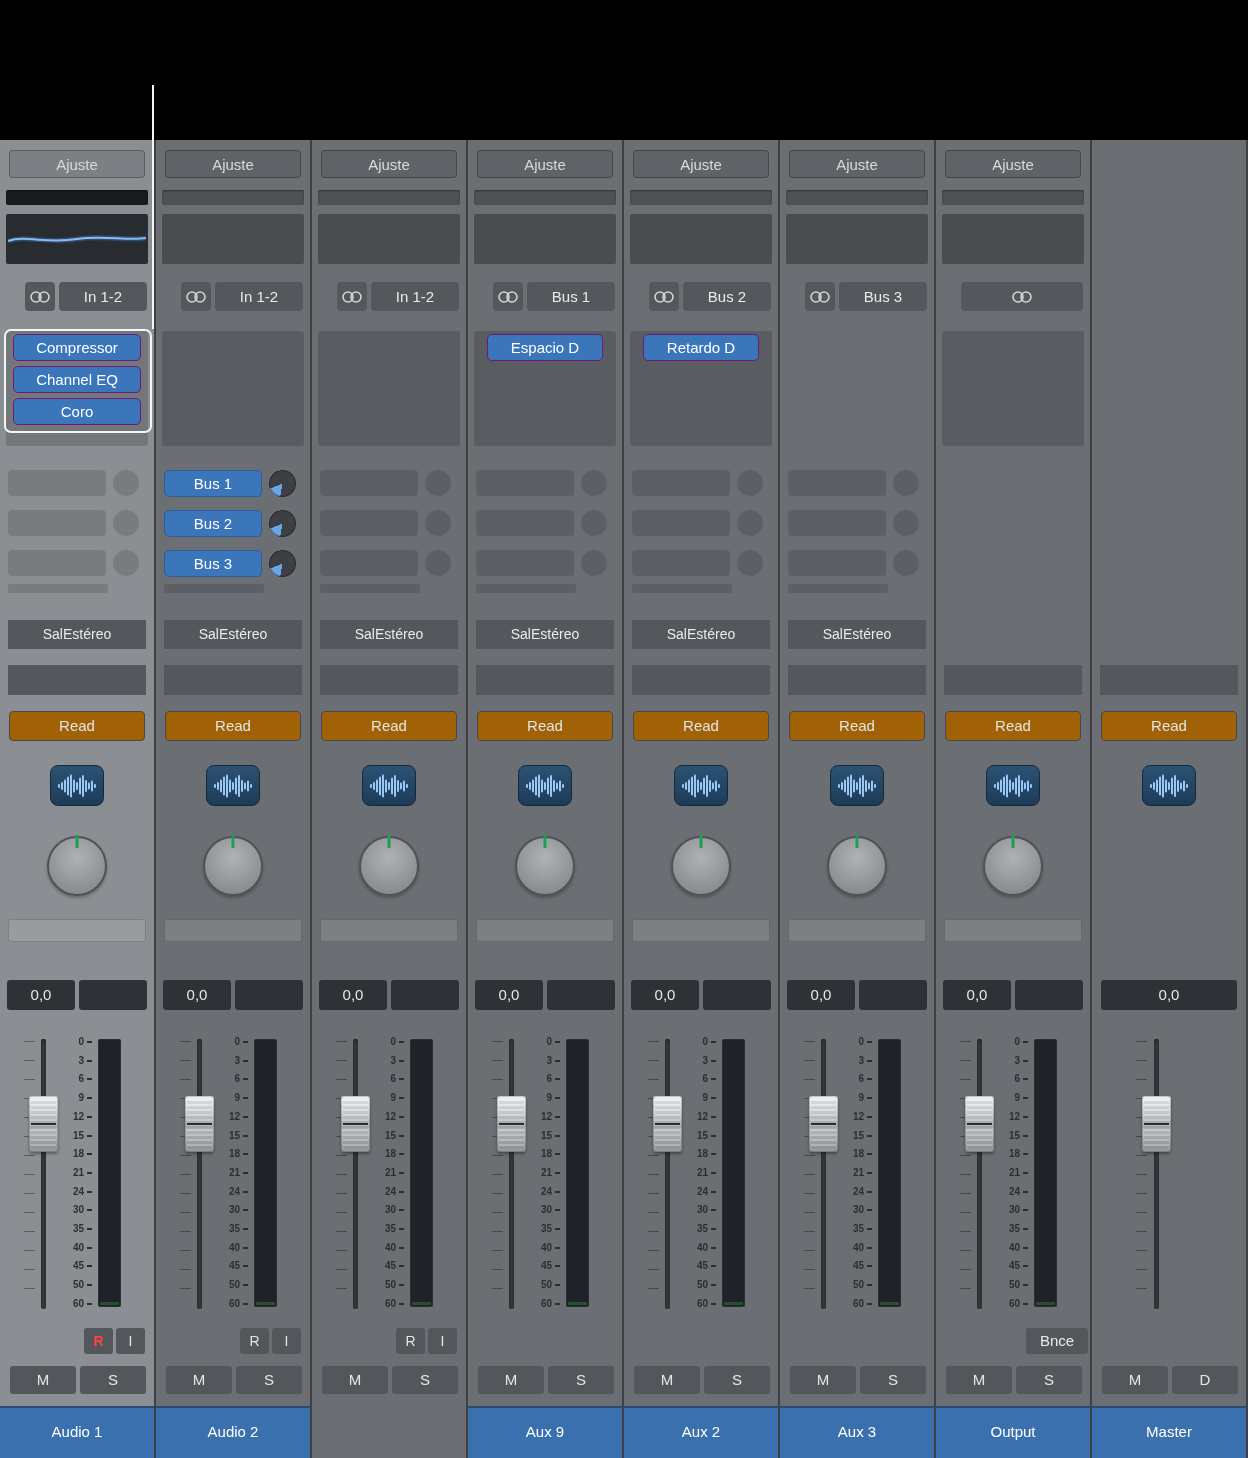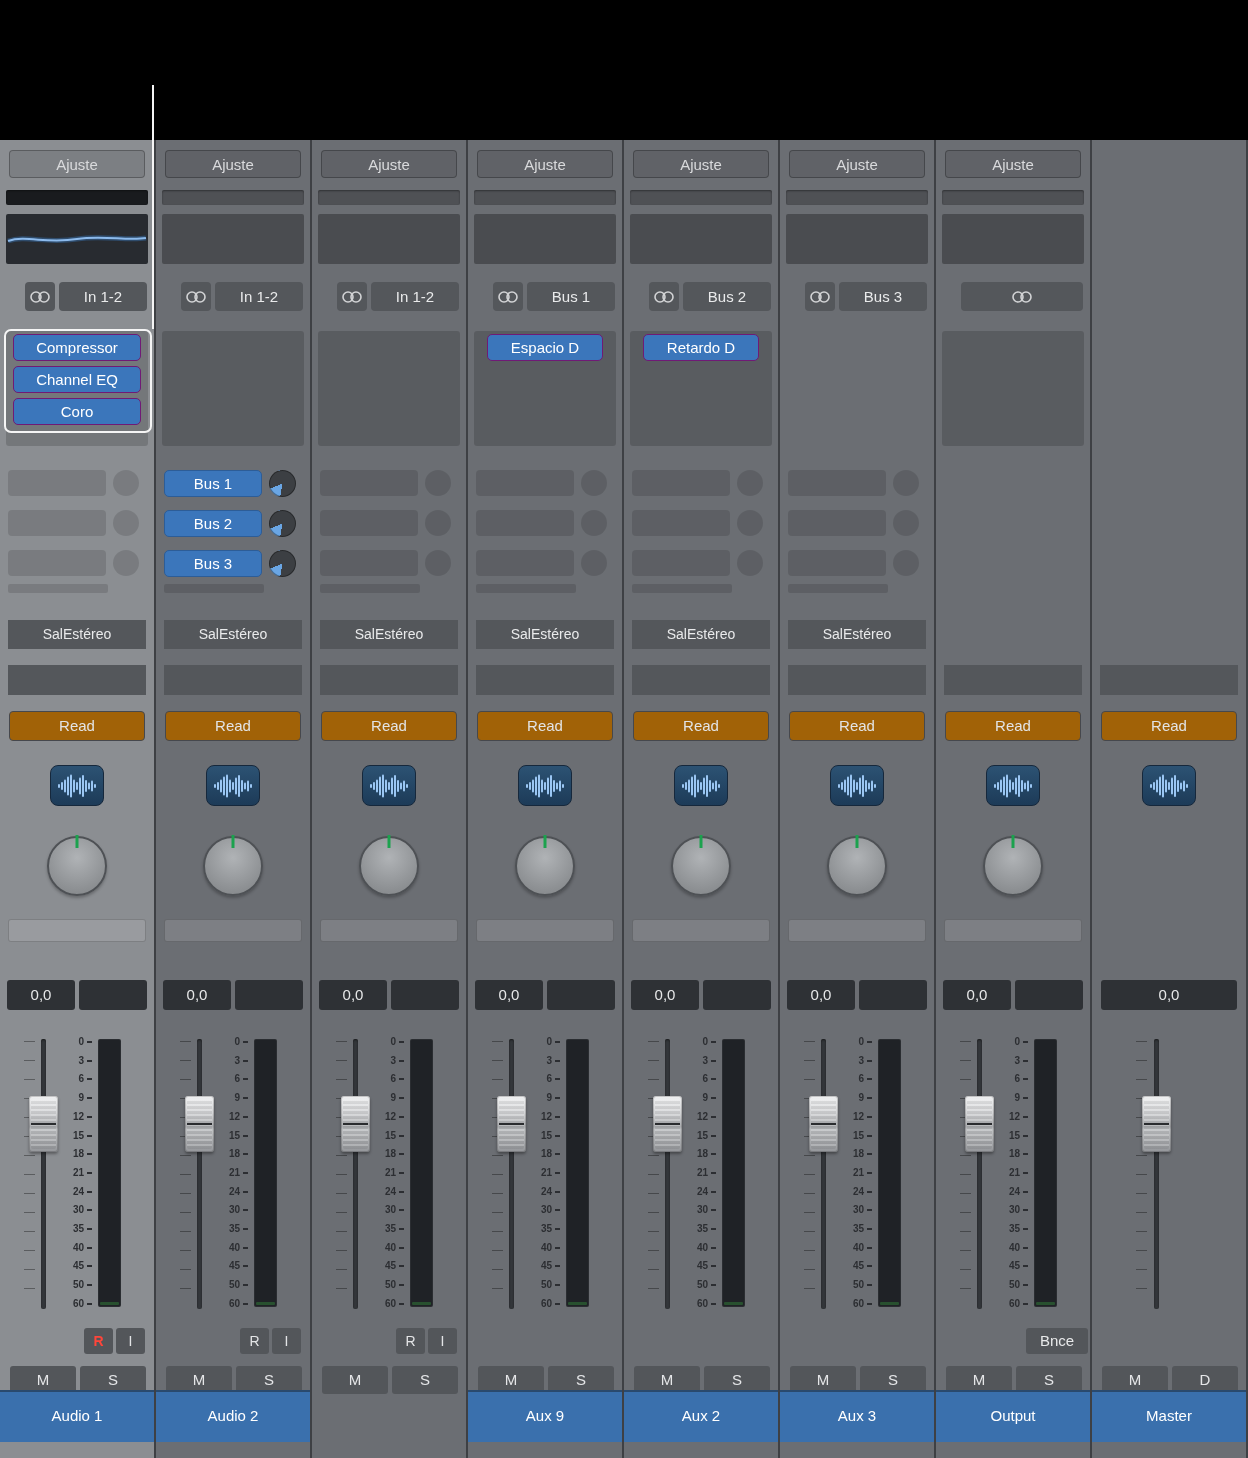--- a/index.html
+++ b/index.html
@@ -108,21 +108,21 @@
   .rec-pos { left:84px; } .mon-pos { left:116px; }
   .sq-btn.armed { color:#ff453a; font-weight:bold; }
   .bnce-btn { position:absolute; left:90px; top:0; width:62px; height:26px; background:#53565a; border-radius:3px;
               color:#e8e9ea; font-size:15px; text-align:center; line-height:26px; }
 
   .row2 { position:absolute; top:1226px; left:0; right:0; height:28px; }
   .ms-btn { position:absolute; top:0; width:66px; height:28px; background:#53565a; border-radius:3px;
             color:#e5e6e8; font-size:15px; text-align:center; line-height:28px; }
   .ms-left { left:10px; } .ms-right { left:80px; }
 
-  .name-bar { position:absolute; left:0; right:0; bottom:16px; height:52px; background:#3a70ad;
+  .name-bar { position:absolute; left:0; right:0; bottom:0; height:52px; background:#3a70ad;
               border-top:2px solid #2a4a6e; color:#fff; font-size:15px; text-align:center; line-height:48px;
               box-sizing:border-box; }
 </style>
 </head>
 <body>
 
 <div class="page">
   <div class="callout-line"></div>
   <div class="mixer">
       <div class="strip selected">

